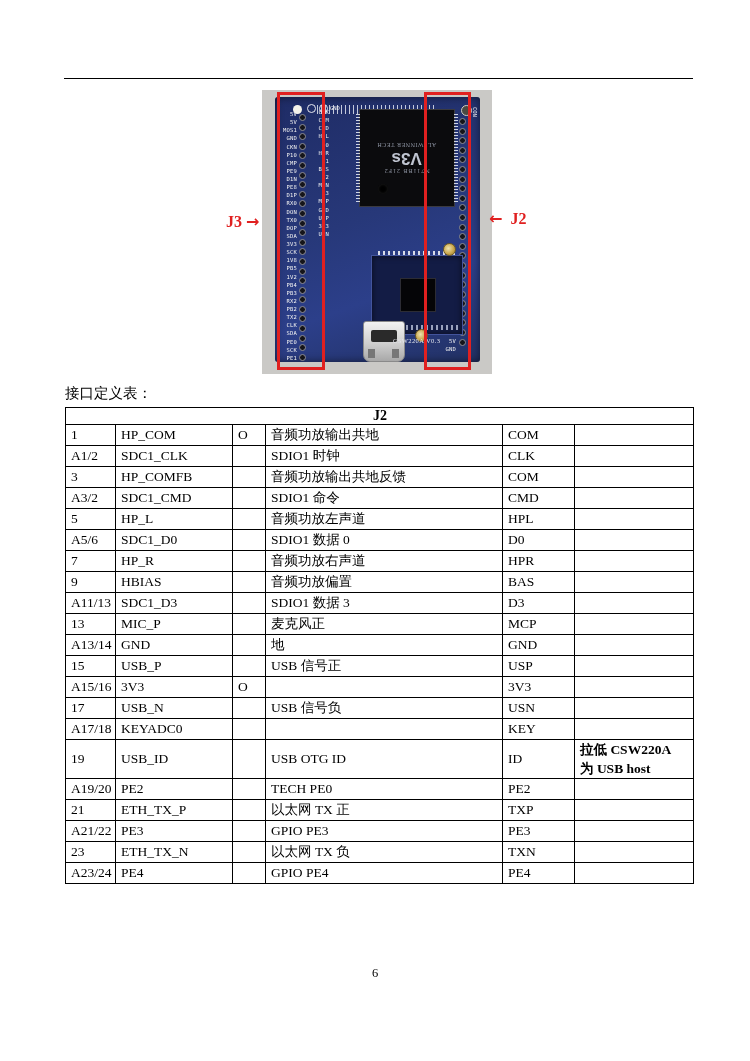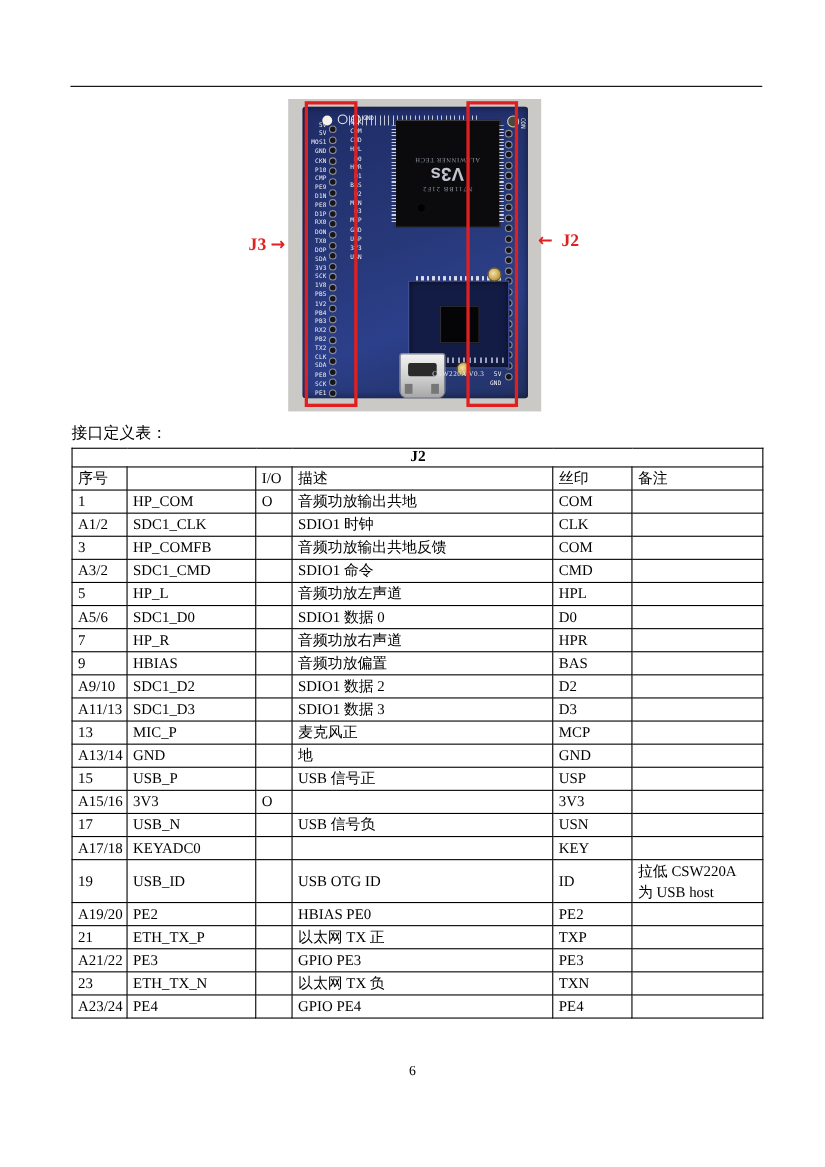--- a/index.html
+++ b/index.html
@@ -78,21 +78,21 @@
   .conn-label.j3{left:226px;top:202px;margin-top:10px;}
   .conn-label.j2{left:489px;top:209px;}
 
   
   .caption{position:absolute;left:65px;top:384px;font-size:14.5px;}
   table.def{position:absolute;left:65px;top:407px;width:628px;border-collapse:collapse;table-layout:fixed;
             font-size:13.5px;}
   table.def th,table.def td{border:1px solid #000;padding:0 4px 0 5px;height:20px;
             overflow:hidden;white-space:nowrap;font-weight:normal;text-align:left;vertical-align:middle;}
   table.def tr.titlerow th{height:16px;text-align:center;font-weight:bold;font-size:14px;}
-  table.def td.c5{white-space:pre-line;line-height:19px;}
+  table.def td.c5{white-space:pre-line;line-height:19px;font-weight:bold;}
   .pagenum{position:absolute;left:0;right:0;top:966px;text-align:center;font-size:12.5px;}
 </style>
 </head>
 <body>
 
 <div class="page">
 
   <div class="top-rule"></div>
 
   <div class="photo">
@@ -261,28 +261,20 @@
         <col style="width:117px">
         <col style="width:33px">
       <col style="width:237px">
         <col style="width:72px">
         <col style="width:119px">
     </colgroup>
     <thead>
       <tr class="titlerow">
         <th colspan="6">J2</th>
       </tr>
-      <tr>
-        <th>序号</th>
-        <th></th>
-        <th>I/O</th>
-        <th>描述</th>
-        <th>丝印</th>
-        <th>备注</th>
-      </tr>
     </thead>
     <tbody>
         <tr>
           <td class="c0">1</td>
           <td class="c1">HP_COM</td>
           <td class="c2">O</td>
           <td class="c3">音频功放输出共地</td>
           <td class="c4">COM</td>
           <td class="c5"></td>
         </tr>
@@ -336,28 +328,20 @@
         </tr>
         <tr>
           <td class="c0">9</td>
           <td class="c1">HBIAS</td>
           <td class="c2"></td>
           <td class="c3">音频功放偏置</td>
           <td class="c4">BAS</td>
           <td class="c5"></td>
         </tr>
         <tr>
-          <td class="c0">A9/10</td>
-          <td class="c1">SDC1_D2</td>
-          <td class="c2"></td>
-          <td class="c3">SDIO1  数据 2</td>
-          <td class="c4">D2</td>
-          <td class="c5"></td>
-        </tr>
-        <tr>
           <td class="c0">A11/13</td>
           <td class="c1">SDC1_D3</td>
           <td class="c2"></td>
           <td class="c3">SDIO1  数据 3</td>
           <td class="c4">D3</td>
           <td class="c5"></td>
         </tr>
         <tr>
           <td class="c0">13</td>
           <td class="c1">MIC_P</td>
@@ -412,21 +396,21 @@
           <td class="c2"></td>
           <td class="c3">USB OTG ID</td>
           <td class="c4">ID</td>
           <td class="c5">拉低 CSW220A
 为 USB host</td>
         </tr>
         <tr>
           <td class="c0">A19/20</td>
           <td class="c1">PE2</td>
           <td class="c2"></td>
-          <td class="c3">HBIAS PE0</td>
+          <td class="c3">TECH PE0</td>
           <td class="c4">PE2</td>
           <td class="c5"></td>
         </tr>
         <tr>
           <td class="c0">21</td>
           <td class="c1">ETH_TX_P</td>
           <td class="c2"></td>
           <td class="c3">以太网 TX 正</td>
           <td class="c4">TXP</td>
           <td class="c5"></td>

